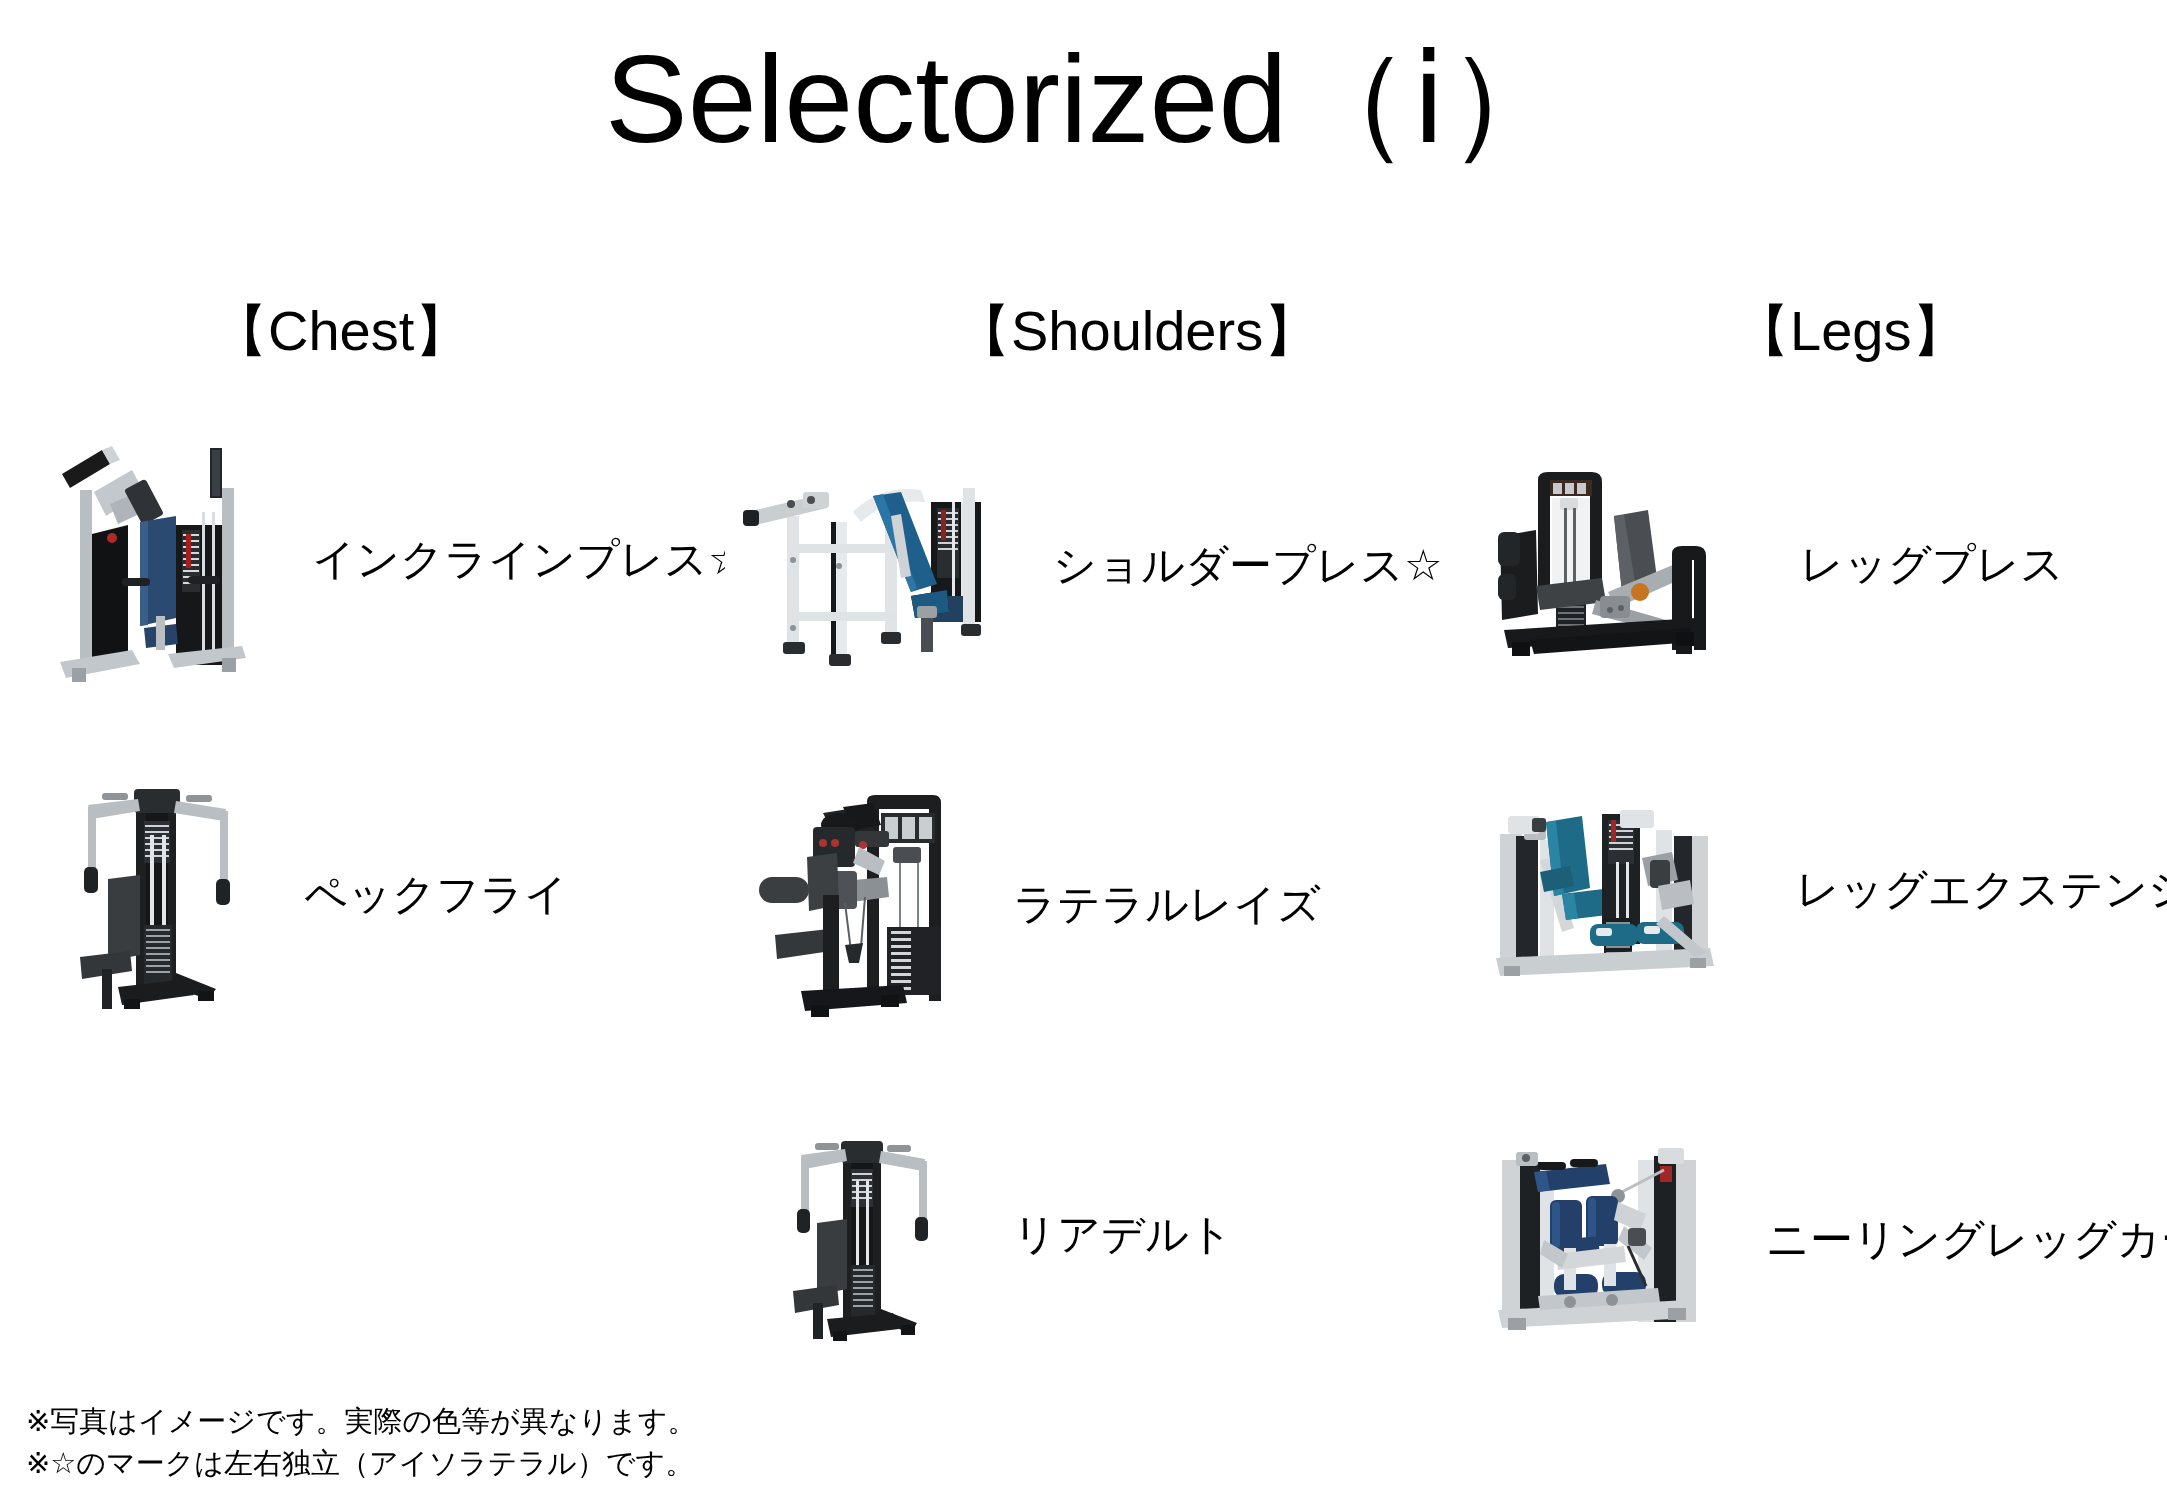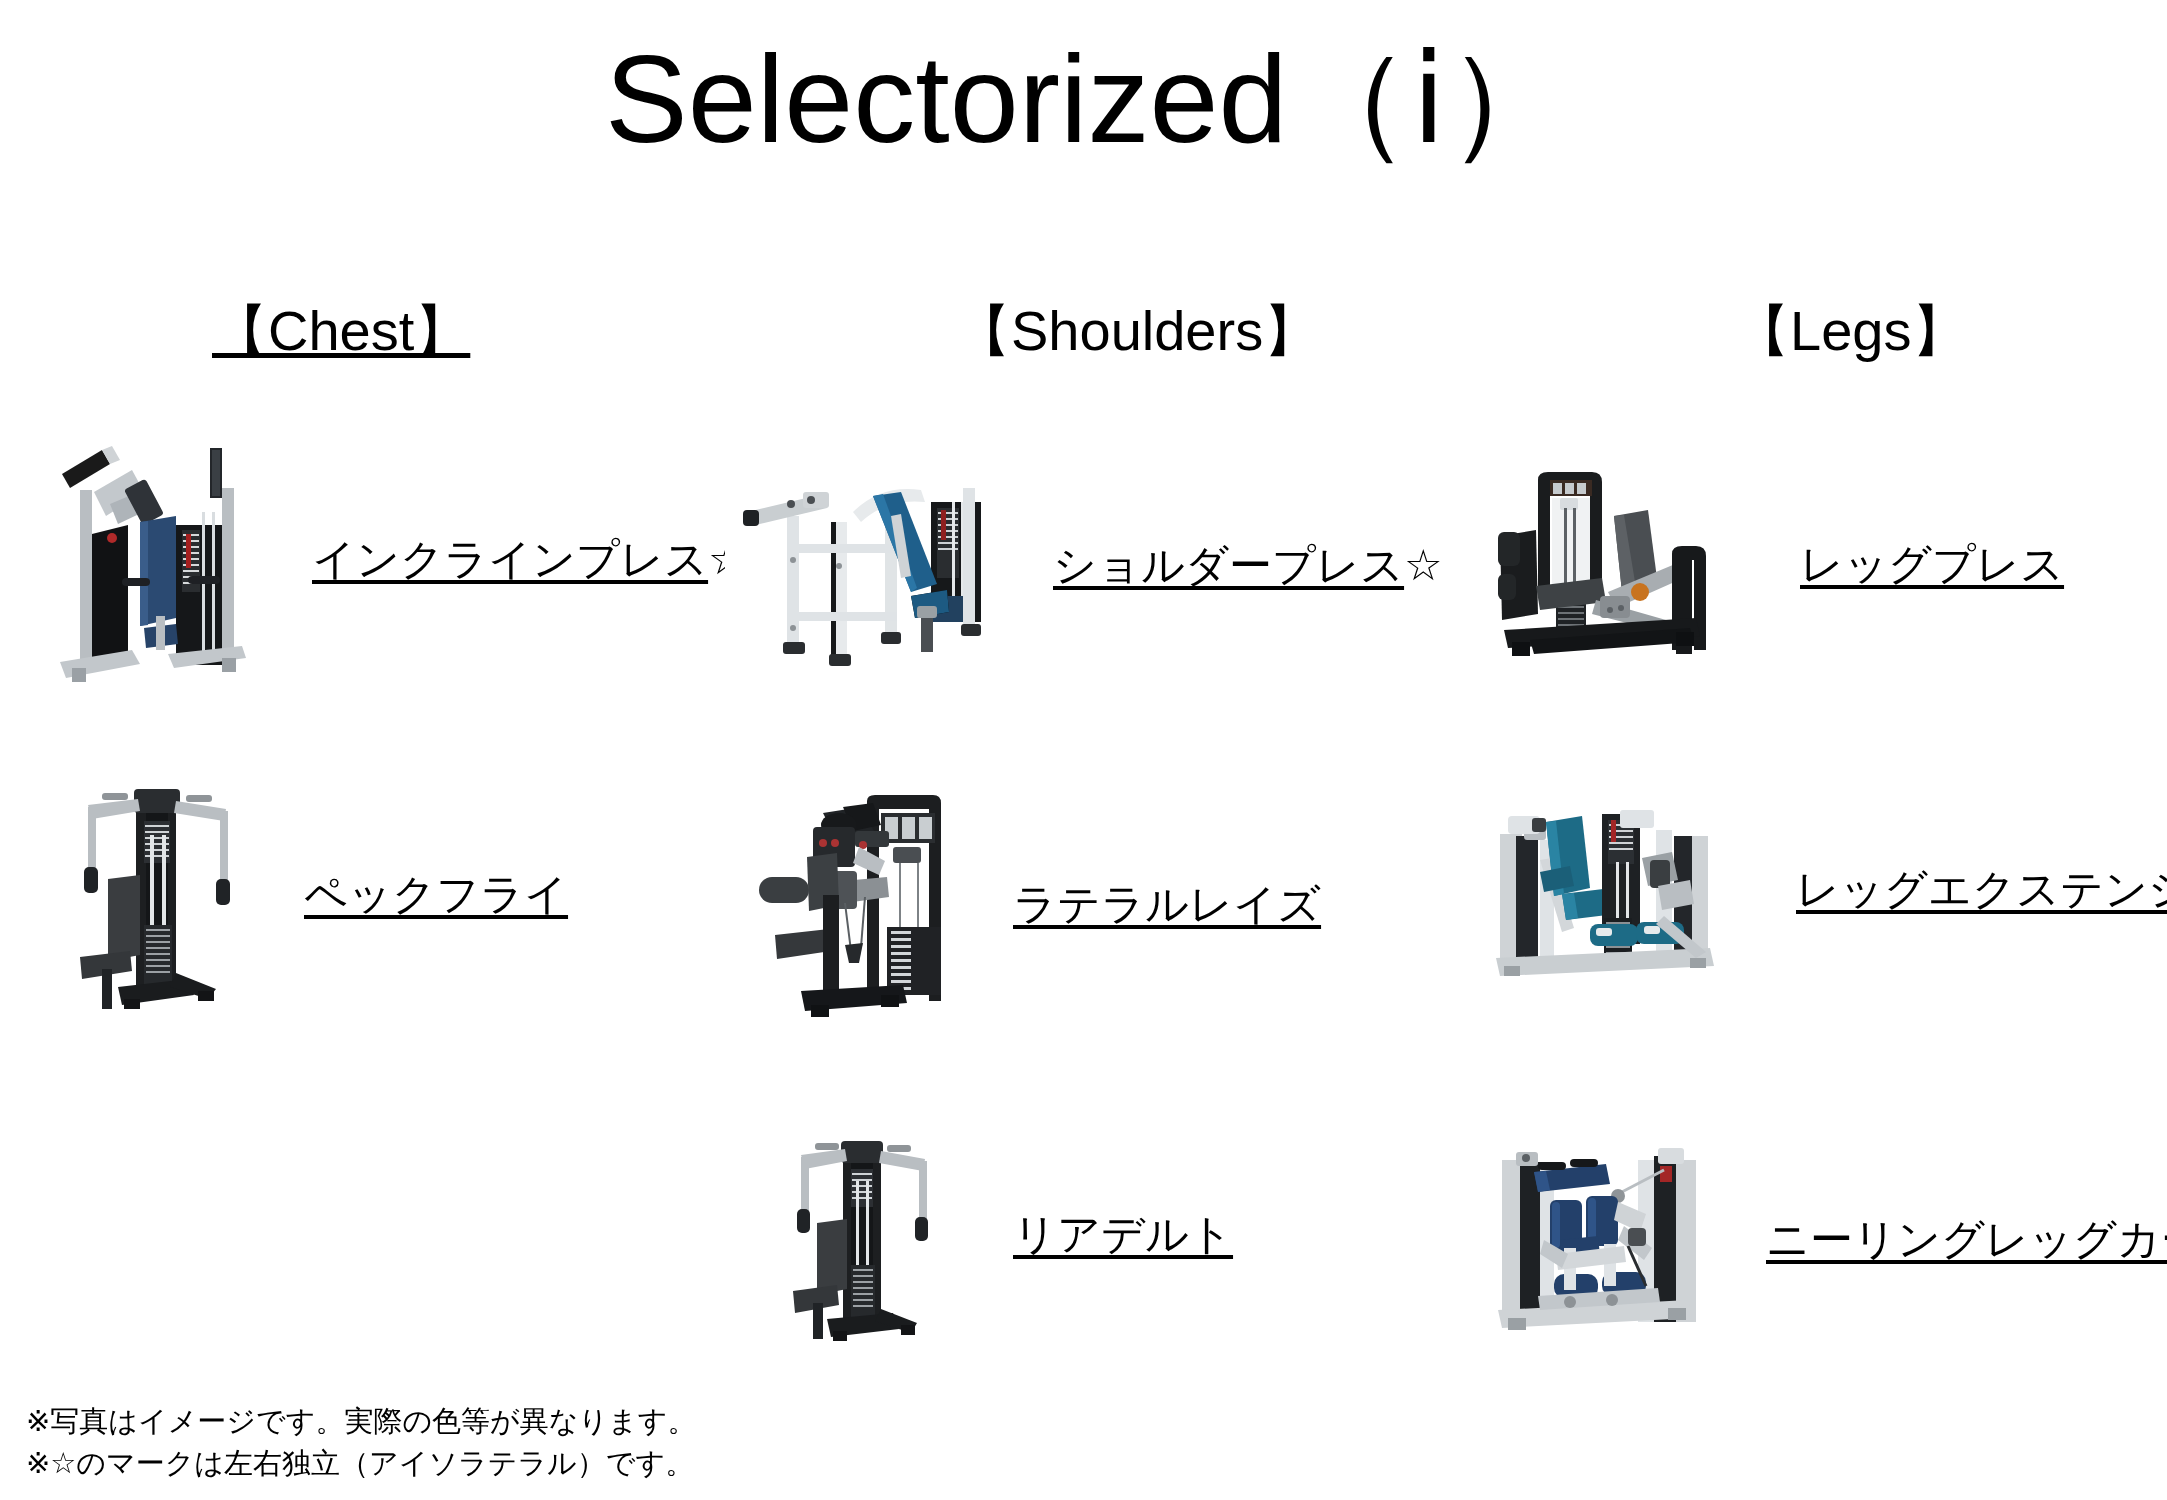--- a/index.html
+++ b/index.html
@@ -34,42 +34,42 @@
   }
 
   
   .col-header {
     position: absolute;
     font-size: 56px;
     line-height: 1.1;
     font-weight: 400;
     white-space: nowrap;
   }
-  .hdr-chest     { top: 300px; left: 212px; text-decoration: underline; }
+  .hdr-chest     { top: 300px; left: 212px; }
   .hdr-shoulders { top: 300px; left: 955px; }
   .hdr-legs      { top: 300px; left: 1734px; }
 
   
   .item {
     position: absolute;
     display: flex;
     align-items: center;
   }
   .thumb {
     position: relative;
     flex: 0 0 auto;
     background: #ffffff;
   }
   .label {
     font-size: 43px;
     line-height: 1.15;
     white-space: nowrap;
     color: #000;
   }
-  .label .u { text-decoration: underline; text-underline-offset: 6px; text-align: center; }
+  .label .u { text-underline-offset: 6px; text-align: center; }
   .label .star { text-decoration: none; }
 
   
   .it-incline   { top: 430px;  left: 36px;   }
   .it-pecfly    { top: 775px;  left: 58px;   }
   .it-shoulder  { top: 456px;  left: 725px;  }
   .it-lateral   { top: 785px;  left: 735px;  }
   .it-reardelt  { top: 1125px; left: 775px;  }
   .it-legpress  { top: 450px;  left: 1490px; }
   .it-legext    { top: 800px;  left: 1478px; }

